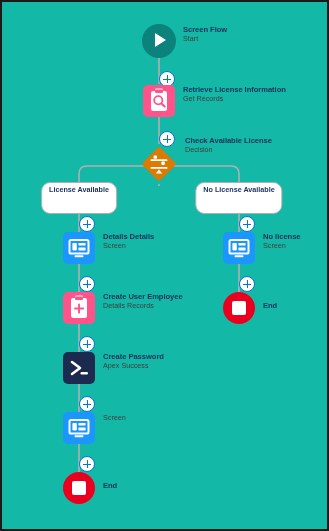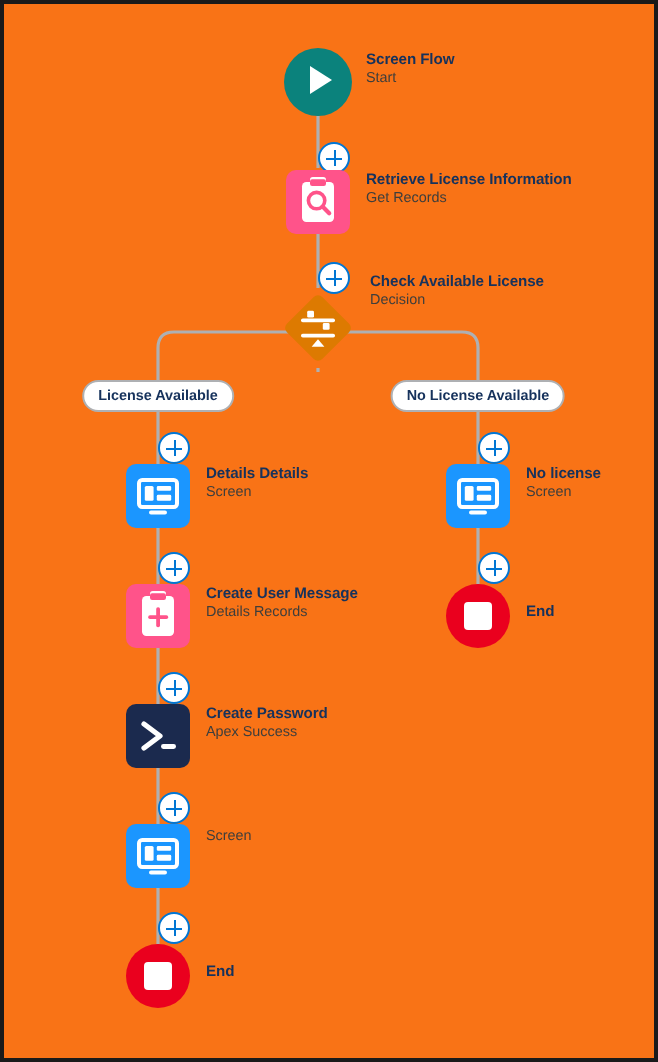--- a/index.html
+++ b/index.html
@@ -13,21 +13,21 @@
     height: 531px;
     overflow: hidden;
     font-family: "Liberation Sans", sans-serif;
   }
   #canvas {
     position: relative;
     width: 329px;
     height: 531px;
     box-sizing: border-box;
     border: 2px solid #1a1a1a;
-    background: #f97316;
+    background: #14b8a6;
     overflow: hidden;
   }
   #wires {
     position: absolute;
     left: 0; top: 0;
     width: 329px;
     height: 531px;
     pointer-events: none;
   }
 
@@ -135,21 +135,21 @@
     width: 1.4px; height: 8px;
   }
 
   
   .pill {
     position: absolute;
     transform: translate(-50%, -50%);
     background: #ffffff;
     border: 1px solid #aeb0b3;
     border-radius: 9px;
-    padding: 2px 7px 3px 7px;
+    padding: 2px 7px 19px 7px;
     font-size: 7.2px;
     font-weight: bold;
     color: #16325c;
     white-space: nowrap;
   }
 </style>
 </head>
 <body>
 
 <div id="canvas">
@@ -254,21 +254,21 @@
     <div class="ico sq" style="background:#ff538a;">
       <svg viewBox="0 0 32 32" width="32" height="32">
         <rect x="8" y="6" width="16" height="20" rx="2.2" fill="#ffffff"></rect>
         <rect x="12" y="3.5" width="8" height="4.5" rx="1.4" fill="#ffffff"></rect>
         <rect x="12" y="4.6" width="8" height="3.4" rx="1.1" fill="#ff538a"></rect>
         <rect x="15.1" y="11.6" width="1.9" height="10" rx="0.9" fill="#ff538a"></rect>
         <rect x="11.1" y="15.6" width="10" height="1.9" rx="0.9" fill="#ff538a"></rect>
       </svg>
     </div>
     <div class="labels">
-      <span class="ttl">Create User Message</span>
+      <span class="ttl">Create User Employee</span>
       <span class="sub">Details Records</span>
     </div>
   </div>
 
   <div class="plus" style="left:77px; top:334px;"></div>
 
   <div class="node" style="left:77px; top:366px;">
     <div class="ico sq" style="background:#1b2a4e;">
       <svg viewBox="0 0 32 32" width="32" height="32">
         <polyline points="9,10 17,16 9,22" fill="none" stroke="#ffffff" stroke-width="2.6" stroke-linecap="round" stroke-linejoin="round"></polyline>

